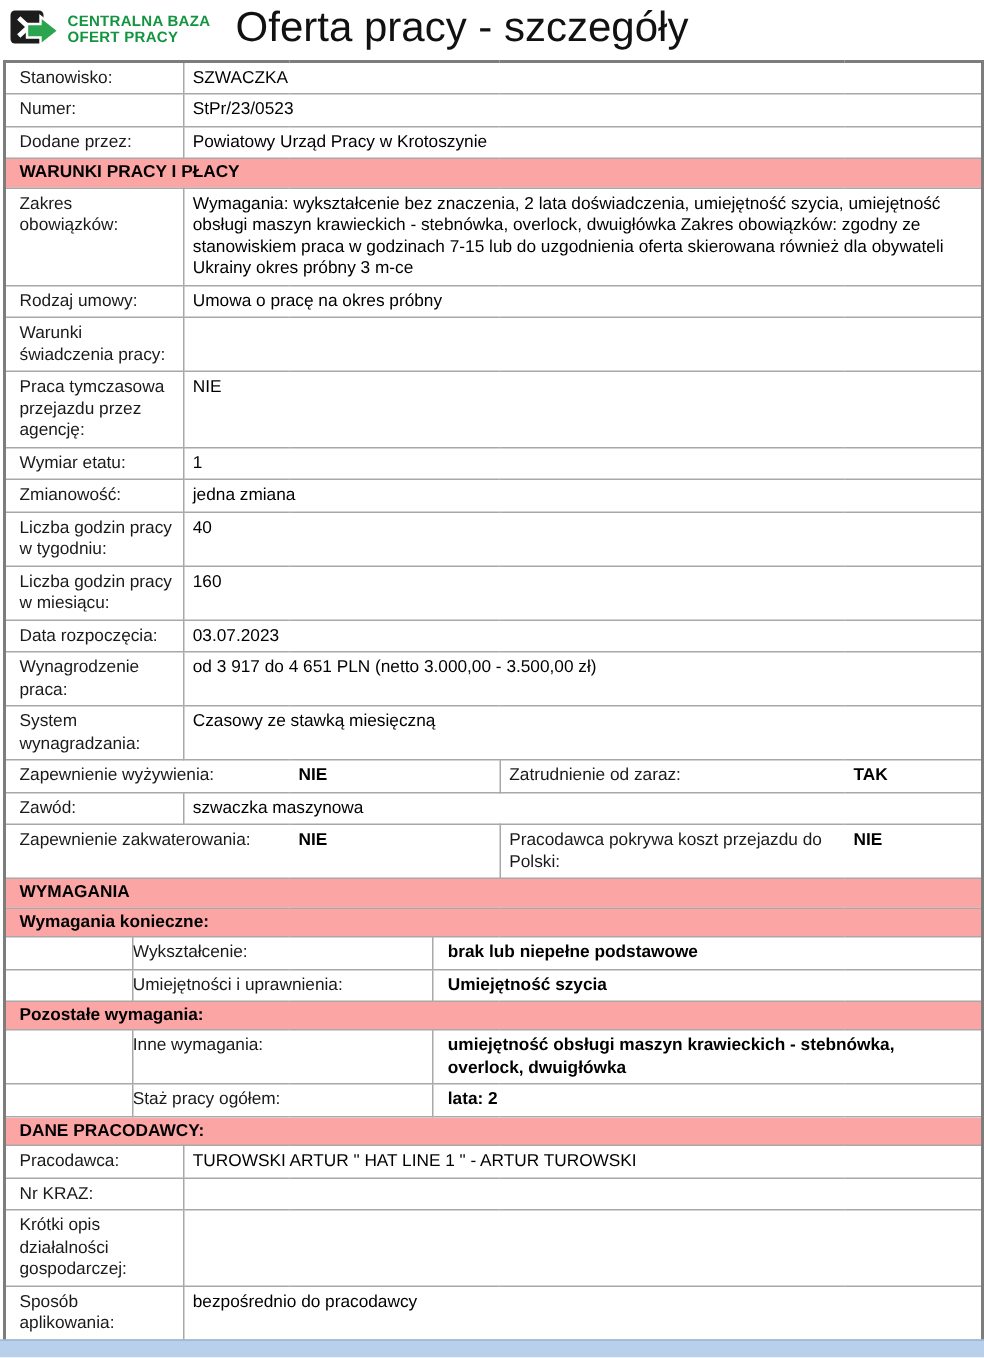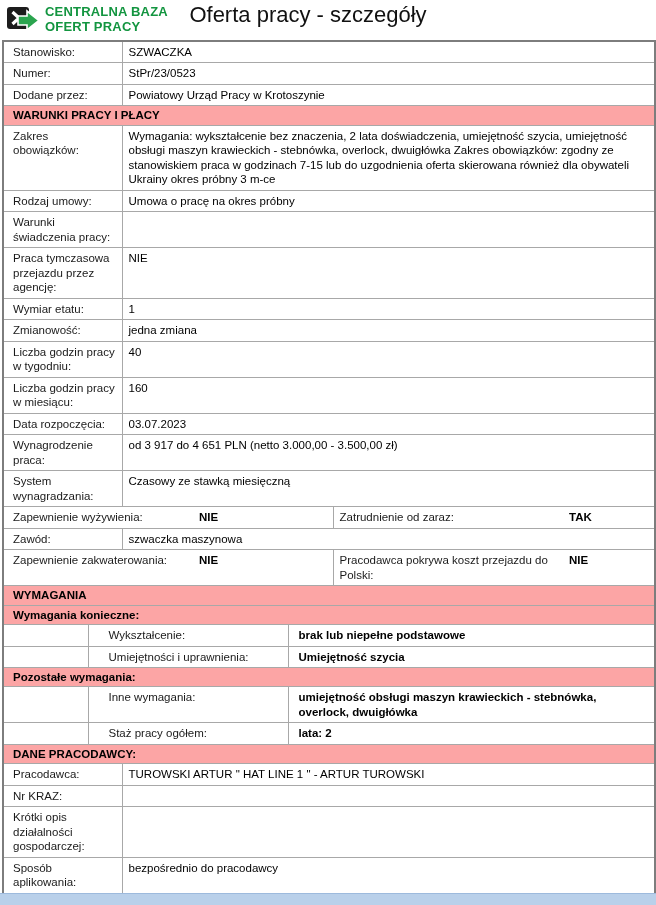--- a/index.html
+++ b/index.html
@@ -18,32 +18,32 @@
     position: absolute;
     left: 6px; top: 4px;
     display: flex;
     align-items: center;
     gap: 3px;
   }
   .logo-text {
     display: flex;
     flex-direction: column;
     font-weight: bold;
-    font-size: 13px;
+    font-size: 10px;
     line-height: 1.15;
     color: #139540;
     letter-spacing: 0.2px;
     white-space: nowrap;
   }
   .page-title {
     position: absolute;
     left: 0; right: 40px; top: 2px;
     margin: 0;
     text-align: center;
-    font-size: 22px;
+    font-size: 28px;
     font-weight: 500;
     color: #111111;
     font-family: "Liberation Sans", sans-serif;
   }
   table.offer {
     table-layout: fixed;
     width: 652px;
     margin: 0 2px;
     border-collapse: collapse;
     border: 2px solid #7d7d7d;
@@ -58,21 +58,21 @@
   }
   td.sec, td.subsec {
     background: #fca5a5;
     font-weight: bold;
     color: #000;
     padding: 2px 6px 2px 9px;
   }
   td.lbl { padding-left: 9px; }
   td.val { font-weight: normal; color: #000; }
   td.ind  { }
-  td.ilbl { padding-left: 20px; }
+  td.ilbl { padding-left: 0; }
   td.ival { font-weight: bold; color: #000; padding-left: 10px; }
   td.l1 { border-right: 0; padding-left: 9px; }
   td.v1 { border-left: 0; font-weight: bold; color: #000; }
   td.l2 { border-right: 0; }
   td.v2 { border-left: 0; font-weight: bold; color: #000; }
   .footer-bar {
     position: absolute;
     left: 0; bottom: 0;
     width: 656px; height: 11px;
     background: #b9d0ea;

